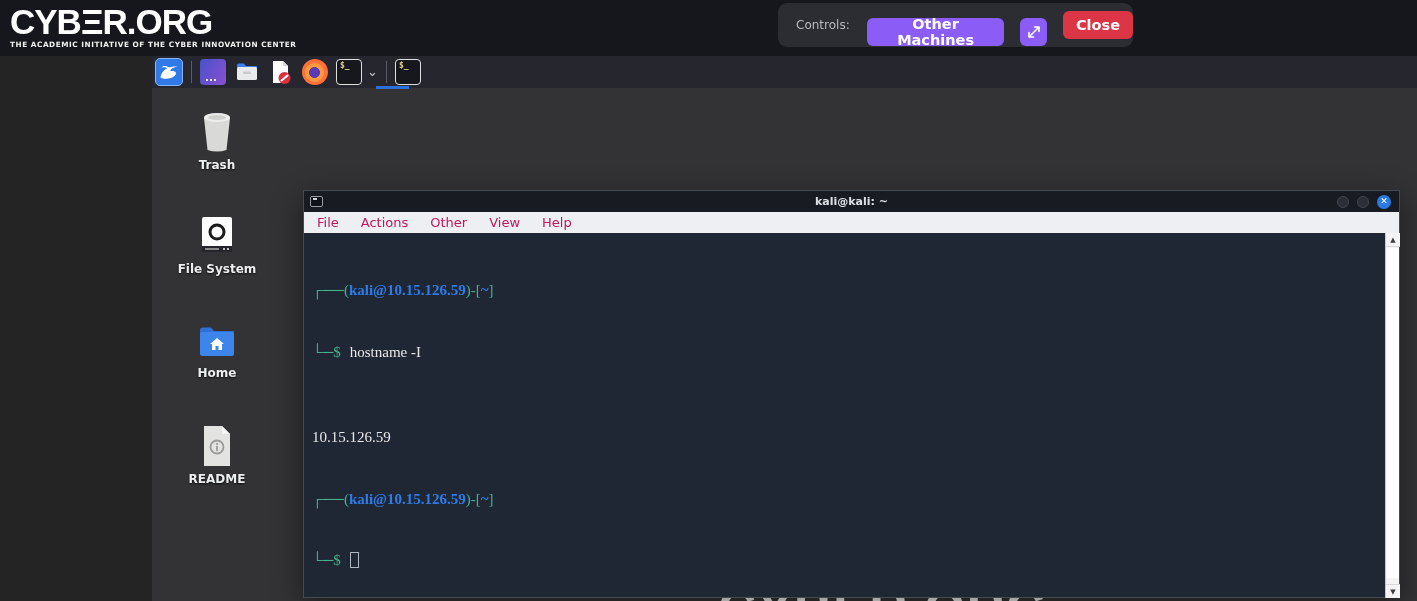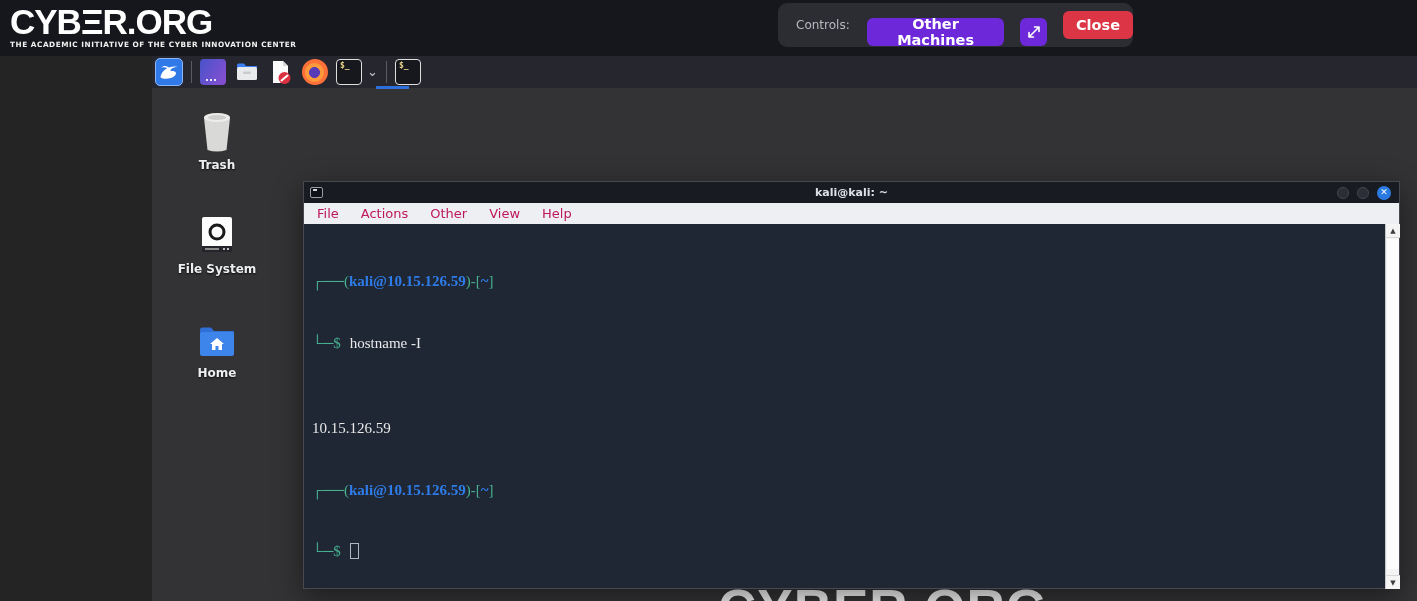--- a/index.html
+++ b/index.html
@@ -10,21 +10,21 @@
     background:#242424;
   }
   
   .topbar { position:absolute; left:0; top:0; width:1417px; height:56px; background:#15171c; z-index:50; }
   .logo { position:absolute; left:10px; top:5px; color:#fff; }
   .logo-main { font-family:"Liberation Sans",sans-serif; font-weight:bold; font-size:35px; letter-spacing:-1px; line-height:34px; }
   .logo-tag { font-size:7.3px; letter-spacing:.55px; font-weight:bold; color:#f0f0f0; margin-top:1px; white-space:nowrap; }
   .controls-panel { position:absolute; left:778px; top:3px; width:355px; height:44px; background:#2b2d33; border-radius:9px; display:flex; align-items:center; }
   .controls-label { color:#b7babf; font-size:12px; margin-left:18px; }
   .btn { border:none; border-radius:6px; color:#fff; font-family:"DejaVu Sans","Liberation Sans",sans-serif; font-weight:bold; font-size:14.5px; height:28px; display:flex; align-items:center; justify-content:center; cursor:pointer; }
-  .btn-blue { background:#6d28d9;margin-top:14px; }
+  .btn-blue { background:#8b5cf6;margin-top:14px; }
   .btn-red  { background:#dc3545; }
   .btn-other { margin-left:17px; padding:0 14px; }
   .btn-expand { margin-left:16px; width:31px; }
   .btn-close { margin-left:16px; padding:0 13px; }
   
   .left-gutter { position:absolute; left:0; top:56px; width:152px; height:545px; background:#242424; }
   .remote { position:absolute; left:152px; top:56px; width:1265px; height:545px; background:#333335; }
   
   .taskbar { position:absolute; left:0; top:0; width:1265px; height:32px; background:#26272e; display:flex; align-items:center; }
   .tb-icon { width:26px; height:26px; margin-left:8px; border-radius:4px; position:relative; flex:none; cursor:pointer; }
@@ -41,21 +41,21 @@
   .active-underline { position:absolute; left:224px; top:30px; width:33px; height:3px; background:#2d6fdd; }
   .firefox { border-radius:50%;
      background:radial-gradient(circle at 48% 52%, #583bb8 0 27%, #ff9a3c 30% 46%, #ff7139 52% 68%, #e8432c 75%); }
   
   .d-icon { position:absolute; width:88px; text-align:center; cursor:pointer; }
   .d-icon svg { display:block; margin:0 auto; }
   .d-label { margin-top:4px; font-size:12px; color:#eceef0; text-shadow:0 1px 2px rgba(0,0,0,.85);font-weight:bold; }
   
   .watermark { position:absolute; left:718px; top:578px; font-family:"Liberation Sans",sans-serif; font-weight:800; font-size:53px; letter-spacing:1px; color:#f1f1f1; z-index:1; white-space:nowrap; }
   
-  .window { position:absolute; left:303px; top:181px; width:1097px; height:408px; z-index:10; border:1px solid #46494f; background:#1f2735; box-shadow:0 8px 28px rgba(0,0,0,.45); }
+  .window { position:absolute; left:303px; top:190px; width:1097px; height:408px; z-index:10; border:1px solid #46494f; background:#1f2735; box-shadow:0 8px 28px rgba(0,0,0,.45); }
   .titlebar { position:absolute; left:0; top:0; width:100%; height:21px; background:#191b22; display:flex; align-items:center; }
   .title-icon { width:13px; height:11px; background:#101116; border:1px solid #9a9da3; border-radius:2px; margin-left:6px; position:relative; }
   .title-icon::after { content:""; position:absolute; left:2px; top:1px; width:4px; height:1.5px; background:#cfd2d6; }
   .title-text { position:absolute; left:0; right:0; text-align:center; font-size:11px; font-weight:bold; color:#dde0e4; }
   .win-btns { margin-left:auto; display:flex; align-items:center; gap:8px; margin-right:8px; z-index:2; }
   .circ { width:12px; height:12px; border-radius:50%; background:#2b2e37; border:1px solid #42464f; cursor:pointer; }
   .circ-close { width:14px; height:14px; background:#2a7ae2; border:none; color:#fff; font-size:9px; font-weight:bold; display:flex; align-items:center; justify-content:center; line-height:1; }
   .menubar { position:absolute; left:0; top:21px; width:100%; height:21px; background:#edeff2; display:flex; align-items:flex-start; font-size:13px; color:#be185d; }
   .menu-item { padding:0 11px; height:21px; line-height:21px; cursor:pointer; }
   .menu-item:first-child { margin-left:2px; }
@@ -160,20 +160,30 @@
     <div class="d-icon" style="left:21px; top:266px;">
       <svg width="42" height="40" viewBox="0 0 42 40">
         <path d="M4 8 Q4 5.5 6.5 5.5 L15 5.5 L18 9 L38 9 Q38 9 38 9 L38 12 L4 12 Z" fill="#2f6fd6"></path>
         <rect x="4" y="10" width="34" height="24" rx="2.5" fill="#3d85ea"></rect>
         <path d="M21 16 L28 22 L26 22 L26 28 L16 28 L16 22 L14 22 Z" fill="#fff"></path>
         <rect x="19.5" y="24" width="3" height="4" fill="#3d85ea"></rect>
       </svg>
       <div class="d-label">Home</div>
     </div>
 
+    <div class="d-icon" style="left:21px; top:368px;">
+      <svg width="38" height="44" viewBox="0 0 38 44">
+        <path d="M6 2 L24 2 L32 10 L32 42 L6 42 Z" fill="#e3e3e1"></path>
+        <path d="M24 2 L24 10 L32 10 Z" fill="#f5f5f3"></path>
+        <circle cx="19" cy="23" r="6.5" fill="none" stroke="#9a9a98" stroke-width="1.8"></circle>
+        <circle cx="19" cy="20" r="1.1" fill="#9a9a98"></circle>
+        <rect x="18.1" y="22" width="1.8" height="5" fill="#9a9a98"></rect>
+      </svg>
+      <div class="d-label">README</div>
+    </div>
   </div>
 
   <div class="watermark">CYBER.ORG</div>
 
   <div class="window">
     <div class="titlebar">
       <div class="title-icon"></div>
       <div class="title-text">kali@kali: ~</div>
       <div class="win-btns">
         <div class="circ"></div>

